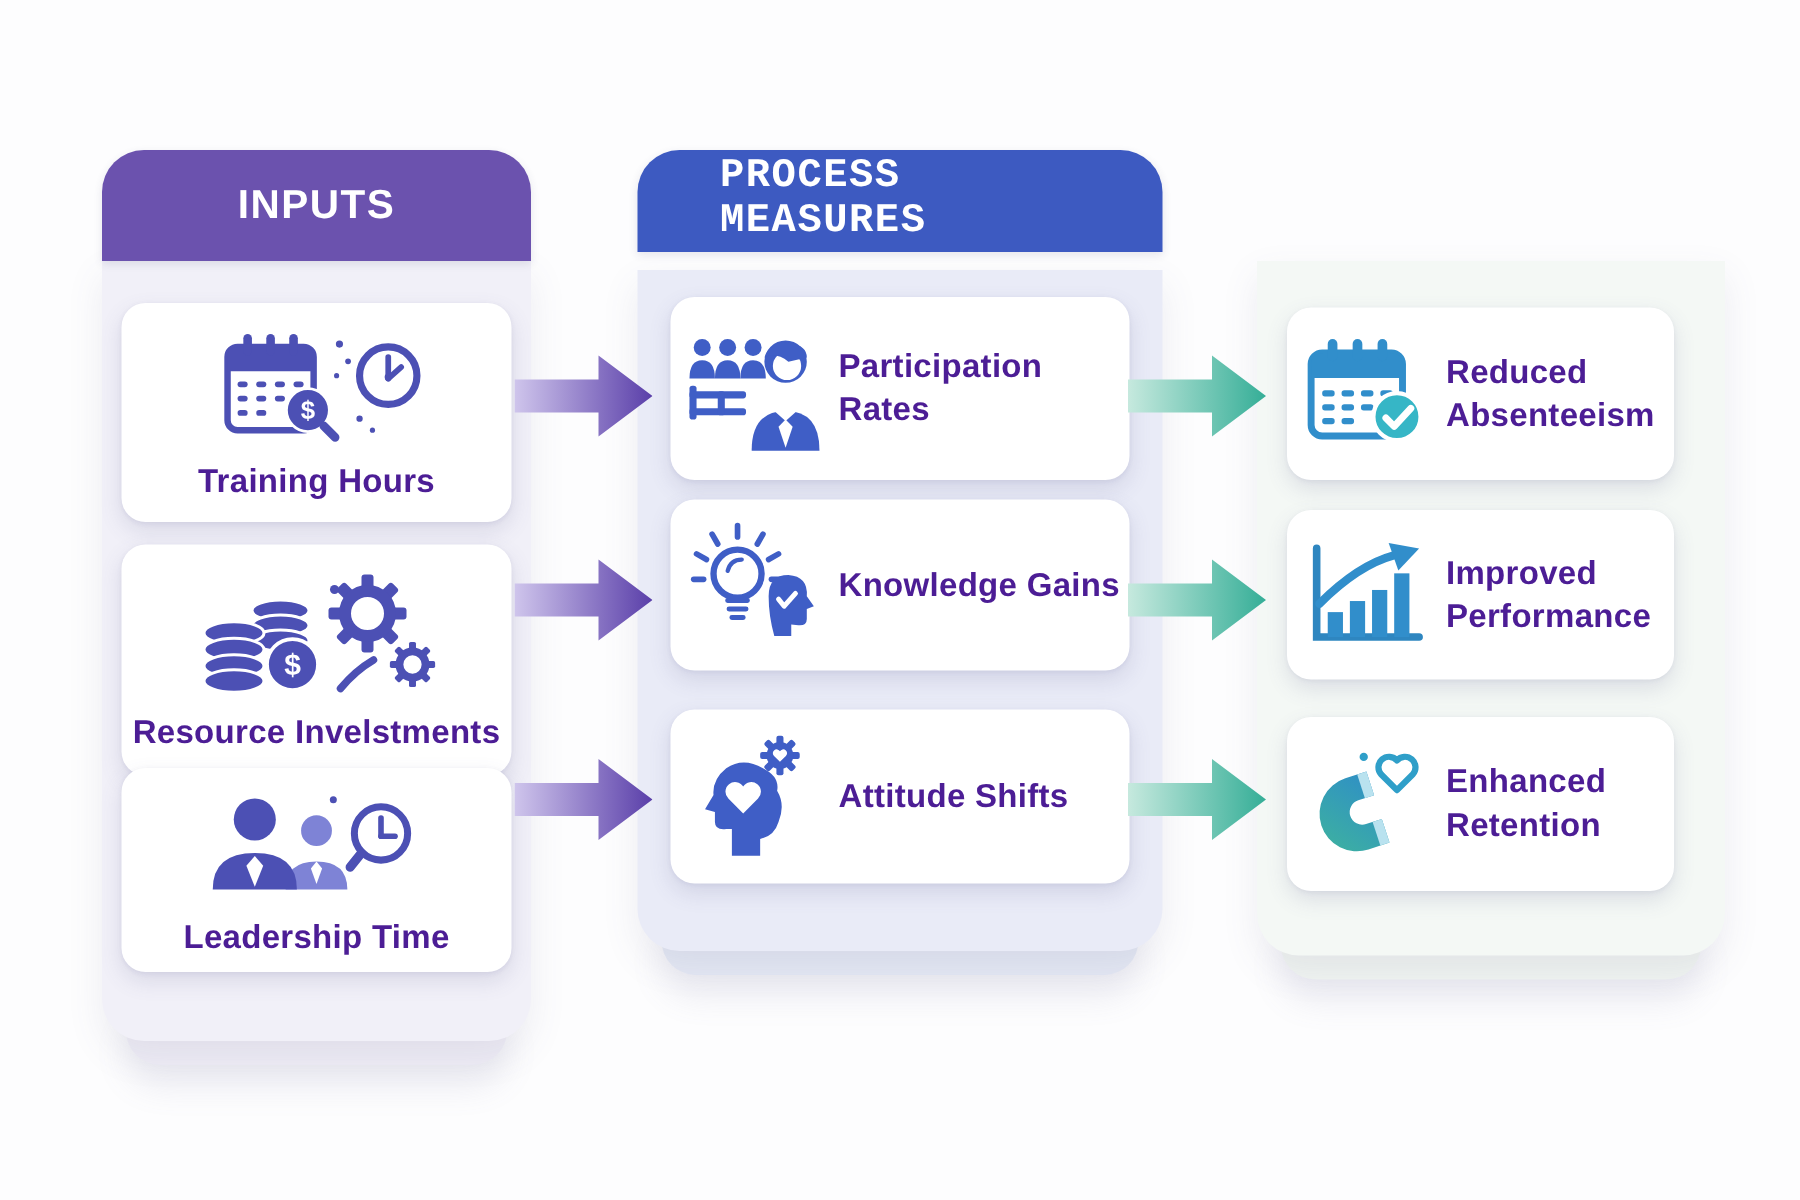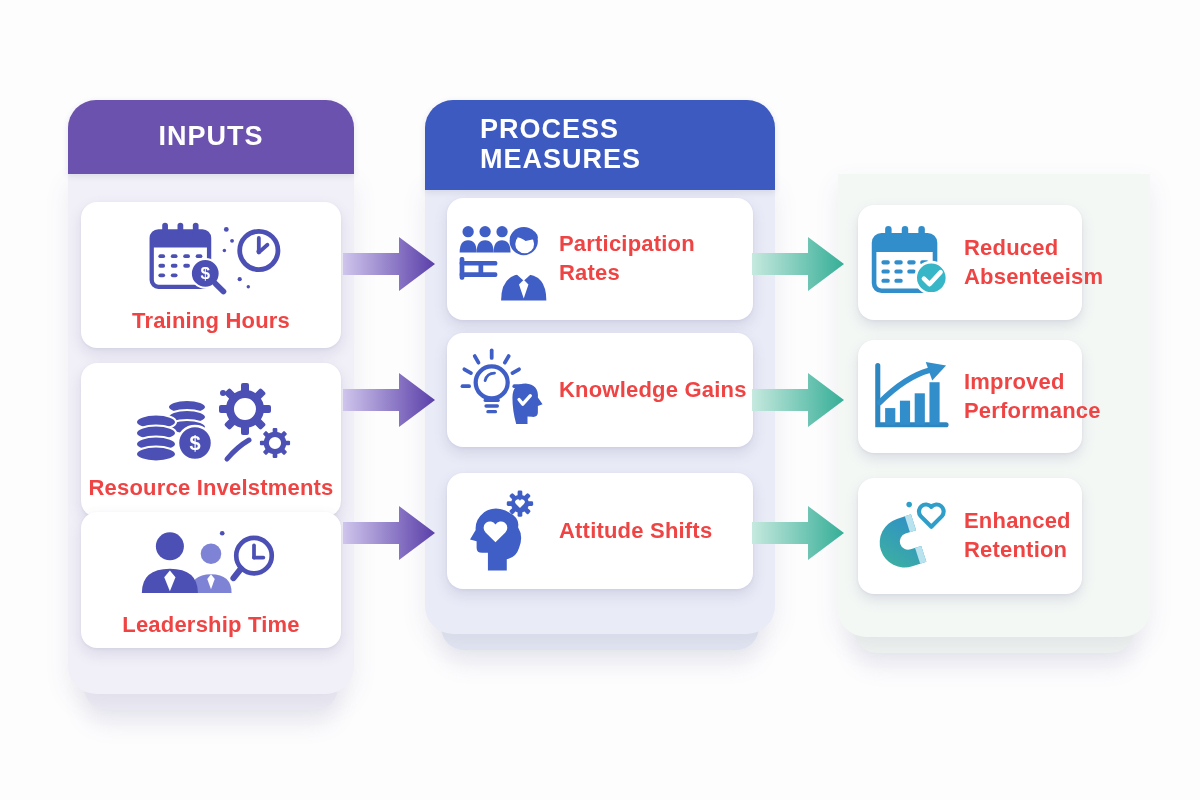--- a/index.html
+++ b/index.html
@@ -21,21 +21,21 @@
   .col-inputs::after{background:#efedf6;}
   .col-process::after{background:#e4e8f4;}
   .col-outcomes::after{background:#f1f5f2;}
   .col-header{
     display:flex;align-items:center;justify-content:center;
     border-radius:28px 28px 0 0;
     box-shadow:0 2px 6px rgba(60,60,100,.12);
     position:relative;z-index:2;
   }
   .col-inputs  .col-header{height:74px;}
-  .col-process .col-header{height:90px;}
+  .col-process .col-header{height:68px;font-family:Liberation Mono, monospace;}
   .col-outcomes .col-header{height:74px;}
   .col-title{
     color:#ffffff;font-weight:800;font-size:27px;letter-spacing:1px;
     text-align:left;line-height:1.1;
   }
   .col-process .col-title{width:240px;}
   .col-body{
     position:absolute;left:0;right:0;bottom:0;border-radius:0 0 28px 28px;
     box-shadow:0 10px 24px rgba(90,90,130,.10);
   }
@@ -44,26 +44,26 @@
   .col-outcomes .col-body{top:74px;}
   
   .card{
     position:absolute;background:#ffffff;border-radius:16px;
     box-shadow:0 6px 14px rgba(95,95,145,.16),0 1px 3px rgba(95,95,145,.08);
   }
   .card-v{display:flex;flex-direction:column;align-items:center;justify-content:center;gap:4px;}
   .card-h{display:flex;align-items:center;}
   .col-inputs .card{left:13px;width:260px;}
   .col-process .card{left:22px;width:306px;}
-  .col-outcomes .card{left:20px;width:224px;}
+  .col-outcomes .card{left:20px;width:258px;}
   .icon-box{display:flex;align-items:center;justify-content:center;flex:none;}
   .card-h .icon-box{width:112px;}
   .col-outcomes .card-h .icon-box{width:106px;}
   .card-label{
-    color:#ef4444;font-weight:700;letter-spacing:.2px;
+    color:#4c1d95;font-weight:700;letter-spacing:.2px;
   }
   .card-v .card-label{font-size:22px;text-align:center;padding:0 6px;}
   .card-h .card-label{font-size:22px;line-height:1.3;flex:1;padding-right:6px;}
   
   .arrow{position:absolute;}
 </style>
 </head>
 <body>
 
 <svg width="0" height="0" style="position:absolute" aria-hidden="true">

